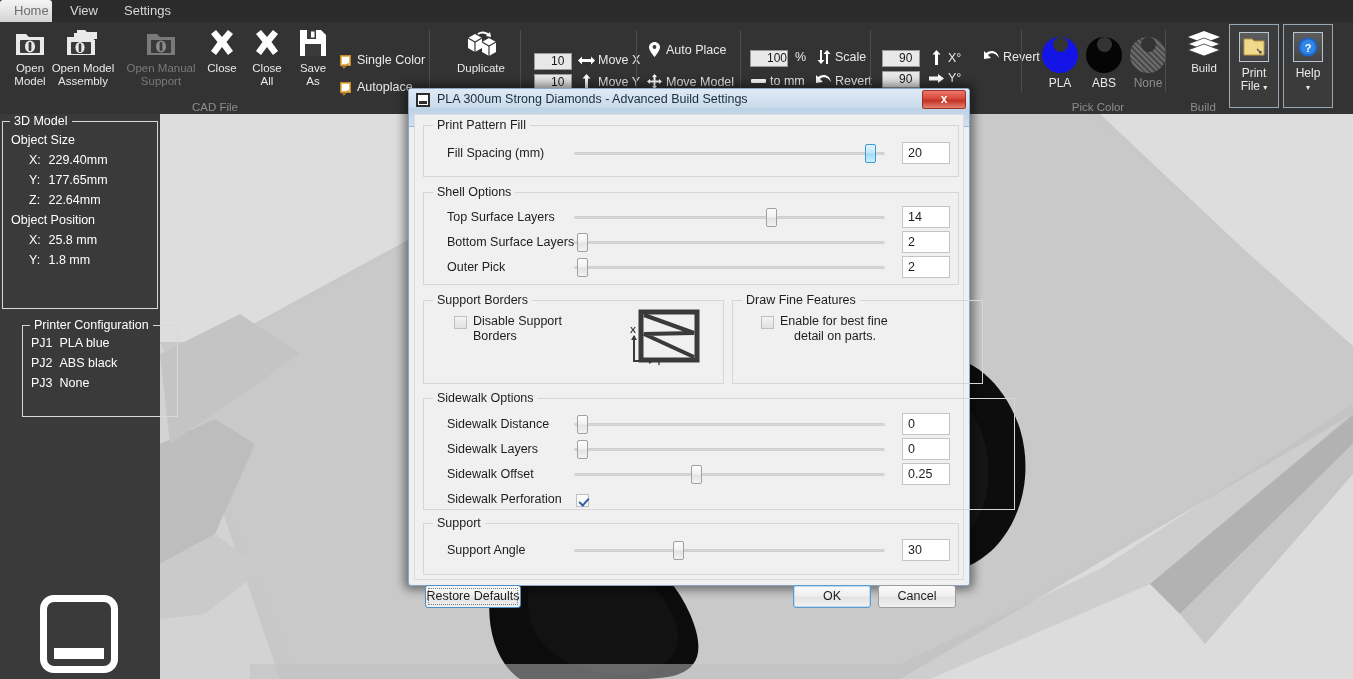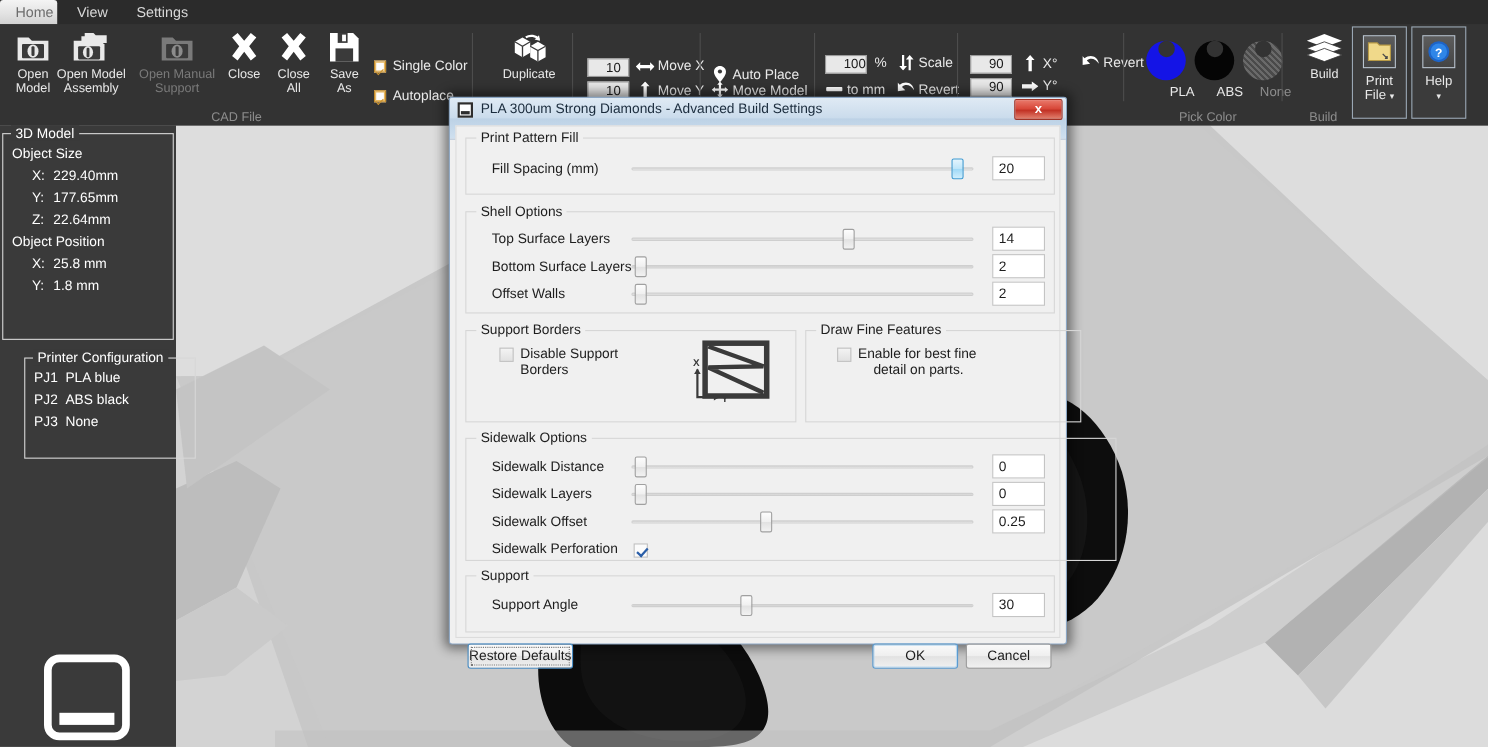--- a/index.html
+++ b/index.html
@@ -36,21 +36,21 @@
             position:relative; box-shadow: inset 0 0 0 1px #e8b85f; }
   .chkbox.on:after { content:""; position:absolute; left:2px; top:5px; width:3px; height:6px;
             border:solid #c8912f; border-width:0 1.6px 1.6px 0; transform:rotate(45deg); }
 
   .numfield { position:absolute; width:38px; height:17px; background:#e8e8e8; border:1px solid #9a9a9a;
               color:#1b1b1b; font-size:12px; text-align:right; padding:0 16px; line-height:15px; }
 
   .smitem { position:absolute; display:flex; align-items:center; color:#e9e9e9; font-size:12.5px; white-space:nowrap; cursor:default; }
   .smitem .si { width:17px; display:inline-flex; justify-content:center; align-items:center; margin-right:3px; }
 
-  .colorbtn { position:absolute; top:4px; width:52px; text-align:right; color:#e9e9e9; font-size:12px; cursor:default; }
+  .colorbtn { position:absolute; top:4px; width:52px; text-align:center; color:#e9e9e9; font-size:12px; cursor:default; }
   .ring { width:36px; height:36px; border-radius:50%; margin:0 auto 3px; }
   .ring.pla { background:#1414e6; }
   .ring.abs { background:#050505; }
   .ring.none{ background:repeating-linear-gradient(45deg,#6a6a6a 0 2px,#4a4a4a 2px 4px); }
   .ring:after { content:""; display:block; width:15px; height:15px; border-radius:50%;
                 background:#333333; margin:10.5px auto; }
 
   .framedbtn { position:absolute; top:2px; width:50px; height:84px; border:1px solid #9aa7b4;
                background:#3b3b3b; text-align:center; color:#e9e9e9; font-size:12px; line-height:13px; cursor:default; }
   .framedbtn .fico { width:30px; height:30px; margin:7px auto 5px;
@@ -332,21 +332,21 @@
         <span class="si">
           <svg width="11" height="15" viewBox="0 0 11 15">
               <path d="M5.5 0 L9.5 4.5 L7 4.5 L7 15 L4 15 L4 4.5 L1.5 4.5 Z" fill="#ffffff"></path>
             </svg>
         </span>
         <span>Move Y</span>
       </div>
 
       <div class="gsep" style="left:196px; right:auto;"></div>
 
-      <div class="smitem" style="left:206px; top:38px;">
+      <div class="smitem" style="left:206px; top:20px;">
         <span class="si">
           <svg width="11" height="15" viewBox="0 0 11 15">
               <path d="M5.5 0 C2.5 0 0 2.4 0 5.3 C0 9 5.5 15 5.5 15 C5.5 15 11 9 11 5.3 C11 2.4 8.5 0 5.5 0 Z" fill="#ffffff"></path>
               <circle cx="5.5" cy="5" r="1.9" fill="#3a3a3a"></circle>
             </svg>
         </span>
         <span>Auto Place</span>
       </div>
       <div class="smitem" style="left:206px; top:52px;">
         <span class="si">
@@ -536,21 +536,21 @@
       <div class="row" style="left:0; top:37px; width:536px;">
         <div class="rlabel" style="left:23px;">Bottom Surface Layers</div>
         <div class="slider" style="left:150px; width:311px;">
           <div class="strack"></div>
           <div class="sthumb" id="thumb-bot" style="left: 3px;"></div>
         </div>
         <div class="tbox" style="left:478px; top:1px;">2</div>
       </div>
 
       <div class="row" style="left:0; top:62px; width:536px;">
-        <div class="rlabel" style="left:23px;">Offset Walls</div>
+        <div class="rlabel" style="left:23px;">Outer Pick</div>
         <div class="slider" style="left:150px; width:311px;">
           <div class="strack"></div>
           <div class="sthumb" id="thumb-outer" style="left: 3px;"></div>
         </div>
         <div class="tbox" style="left:478px; top:1px;">2</div>
       </div>
     </div>
 
     <div class="gbox" style="left:8px; top:185px; width:301px; height:84px;">
       <div class="gleg">Support Borders</div>

